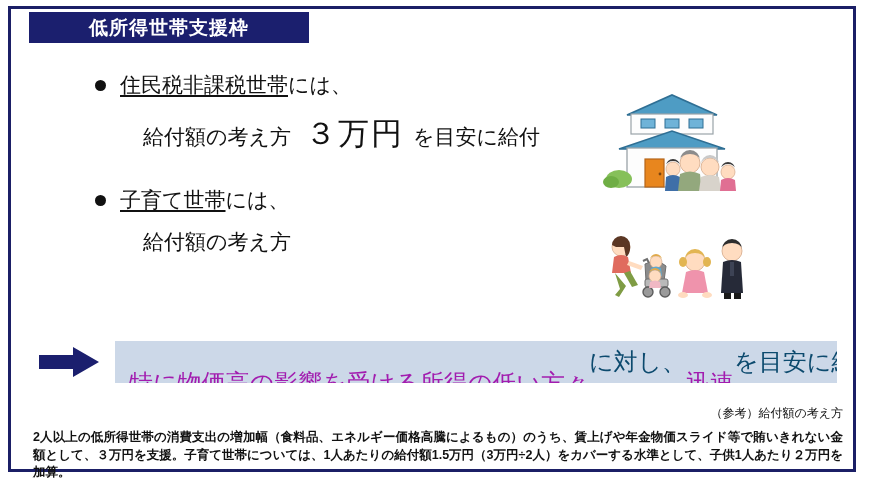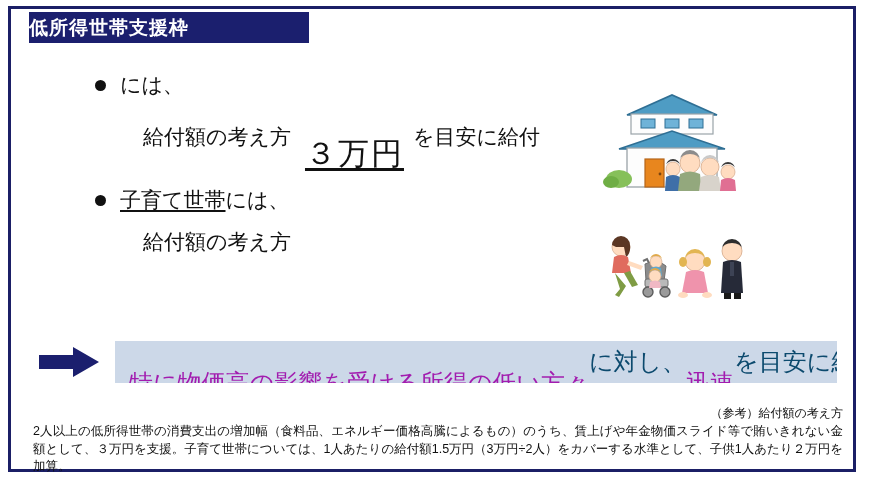--- a/index.html
+++ b/index.html
@@ -28,21 +28,21 @@
   
   .header-banner {
     position: absolute;
     left: 18px;
     top: 3px;
     width: 280px;
     height: 31px;
     background: #1b1f6e;
     display: flex;
     align-items: center;
-    justify-content: flex-start;
+    justify-content: center;
   }
   .header-title {
     color: #ffffff;
     font-size: 19px;
     font-weight: bold;
     letter-spacing: 1px;
     white-space: nowrap;
   }
 
   
@@ -78,25 +78,24 @@
     margin-left: 48px;
     display: flex;
     align-items: baseline;
     font-size: 21px;
     color: #111111;
     white-space: nowrap;
   }
   .amount {
     font-size: 31px;
     letter-spacing: 2px;
-    text-decoration: underline;
     text-underline-offset: 4px;
     margin: 0 9px 0 14px;
     position: relative;
-    top: 20px;
+    top: 0;
   }
 
   
   .illus { position: absolute; }
   #illus-house { left: 586px; top: 78px; width: 150px; height: 105px; }
   #illus-family { left: 588px; top: 222px; width: 152px; height: 78px; }
 
   
   .conclusion-row {
     position: absolute;
@@ -131,36 +130,38 @@
     color: #111111;
   }
   .footnote-title {
     font-size: 12px;
     line-height: 17px;
     text-align: right;
   }
   .footnote-body {
     font-size: 12.5px;
     line-height: 17.5px;
-    margin-top: 1px;
+    margin-top: 7px;
     text-align: justify;
+    font-weight: bold;
   }
 </style>
 </head>
 <body>
 
 <div class="slide">
 
   <div class="header-banner">
     <span class="header-title">低所得世帯支援枠</span>
   </div>
 
   <div class="bullet-block" id="bullet-1">
     <div class="bullet-line-1">
       <span class="bullet-dot"></span>
+      <span class="underlined">住民税非課税世帯</span>
       <span>には、</span>
     </div>
     <div class="bullet-line-2">
       <span>給付額の考え方</span>
       <span class="amount">３万円</span>
       <span>を目安に給付</span>
     </div>
   </div>
 
   <div class="bullet-block" id="bullet-2">

